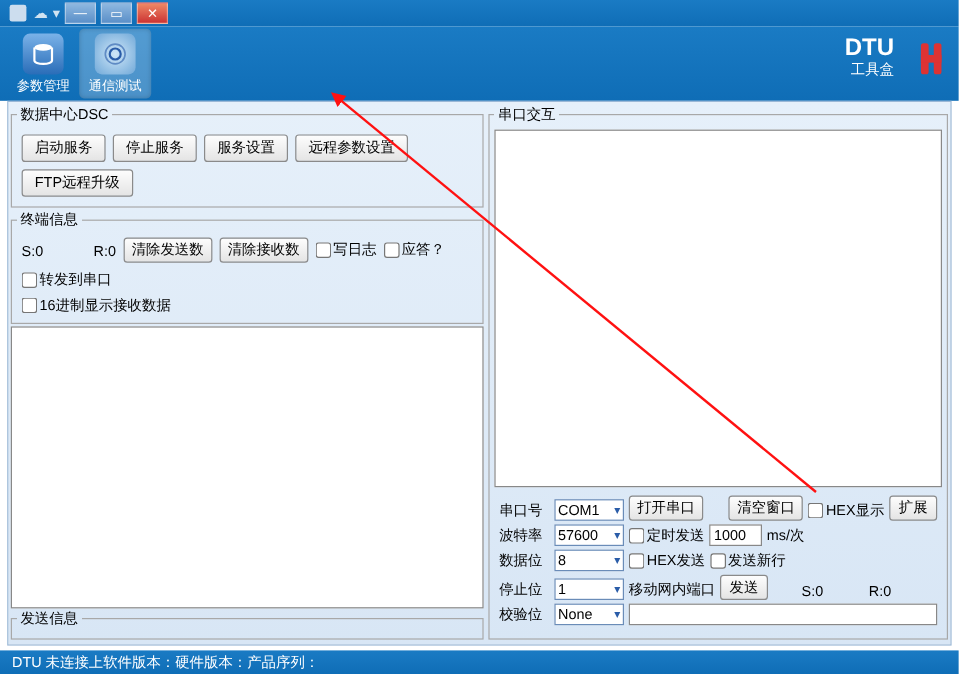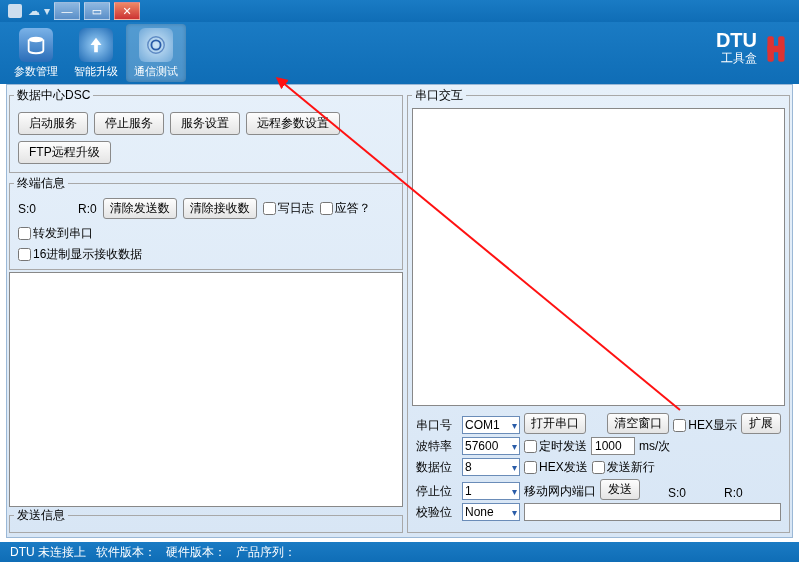--- a/index.html
+++ b/index.html
@@ -12,21 +12,21 @@
 .winbtn.min { background: linear-gradient(#8fb8e0,#5a8fc8); color:#fff; }
 .winbtn.max { background: linear-gradient(#8fb8e0,#5a8fc8); color:#fff; }
 .winbtn.close { background: linear-gradient(#e86,#c33); color:#fff; }
 .sysicon { width:14px; height:14px; display:inline-block; background:#cde; border-radius:2px; margin-right:6px;}
 
 .toolbar { height: 62px; background: linear-gradient(#1a7bc4, #0f6db6); display: flex; align-items: center; padding: 0 6px; position: relative; }
 .toolbtn { width: 60px; height: 58px; display: flex; flex-direction: column; align-items: center; justify-content: center; color: #fff; cursor: pointer; border-radius: 4px; }
 .toolbtn.active { background: rgba(255,255,255,0.25); box-shadow: inset 0 0 4px rgba(0,0,0,0.2); }
 .toolbtn .ticon { width: 34px; height: 34px; border-radius: 6px; margin-bottom: 2px; display:flex; align-items:center; justify-content:center; }
 .toolbtn .tlabel { font-size: 11px; }
-.brand { position: absolute; right: 12px; top: 8px; text-align: right; color: #fff; display:flex; align-items:center; gap:8px;}
+.brand { position: absolute; right: 12px; top: 8px; text-align: right; color: #fff; display:flex; align-items:center; gap:20px;}
 .brand .btxt { font-size: 20px; font-weight: bold; line-height:1; }
 .brand .bsub { font-size: 12px; }
 .brand .blogo { width:22px; height:30px; }
 
 .workspace { position: absolute; top: 84px; left: 6px; right: 6px; bottom: 24px; background: linear-gradient(#e6f0fa,#d8e6f5); border: 1px solid #9bb8d6; display: flex; }
 .leftpane { width: 398px; display: flex; flex-direction: column; padding: 2px; }
 .rightpane { flex: 1; display: flex; flex-direction: column; padding: 2px; }
 fieldset { border: 1px solid #a8a8a8; padding: 4px; margin: 0 0 2px 0; }
 legend { font-size: 12px; padding: 0 3px; }
 
@@ -44,21 +44,21 @@
 .chk input { margin: 0; }
 
 .bigtext { border: 1px solid #888; background: #fff; }
 .txtinput { border: 1px solid #888; background: #fff; padding: 1px 3px; height: 18px; font-size: 12px; }
 .combo { border: 1px solid #6a8cb8; background: #fff; padding: 1px 2px; height: 18px; font-size: 12px; display:flex; align-items:center; justify-content:space-between; min-width:50px; }
 .combo .cd { color:#2a5ca8; font-size:10px; margin-left:4px; }
 
 .serialgrid { padding: 4px; }
 .serialgrid .srow { display: flex; align-items: flex-end; margin-bottom: 3px; gap: 4px; }
 .serialgrid .slabel { width: 42px; text-align: left; }
-.statusbar { position: absolute; left: 0; right: 0; bottom: 0; height: 20px; background: linear-gradient(#1a7bc4,#0f6db6); color: #fff; font-size: 12px; display: flex; align-items: center; padding: 0 10px; gap: 10px; }
+.statusbar { position: absolute; left: 0; right: 0; bottom: 0; height: 20px; background: linear-gradient(#1a7bc4,#0f6db6); color: #fff; font-size: 12px; display: flex; align-items: center; padding: 0 10px; }
 .arrow { position: absolute; pointer-events: none; z-index: 100;}
 </style>
 </head>
 <body>
 
 <div class="titlebar">
   <span class="sysicon"></span>
   <div class="wincontrols">
     <span style="opacity:.8">☁</span>
     <span style="opacity:.8">▾</span>
@@ -70,28 +70,20 @@
 
 <div class="toolbar">
   <div class="toolbtn">
     <div class="ticon" style="background:linear-gradient(#7ab2e8,#2a6db8)">
         <svg width="22" height="22" viewBox="0 0 24 24">
           <ellipse cx="12" cy="6" rx="8" ry="3" fill="#fff"></ellipse>
           <path d="M4 6v12c0 1.7 3.6 3 8 3s8-1.3 8-3V6" fill="none" stroke="#fff" stroke-width="2"></path>
         </svg>
       </div>
     <span class="tlabel">参数管理</span>
-  </div>
-  <div class="toolbtn">
-    <div class="ticon" style="background:radial-gradient(#9cd0f8,#1f6ab4)">
-        <svg width="22" height="22" viewBox="0 0 24 24">
-          <path d="M12 4l6 8h-4v8h-4v-8H6z" fill="#fff"></path>
-        </svg>
-      </div>
-    <span class="tlabel">智能升级</span>
   </div>
   <div class="toolbtn active">
     <div class="ticon" style="background:radial-gradient(#cfe6f8,#6fa8d8)">
         <svg width="22" height="22" viewBox="0 0 24 24">
           <circle cx="12" cy="12" r="5" fill="none" stroke="#2a5ca8" stroke-width="2"></circle>
           <circle cx="12" cy="12" r="9" fill="none" stroke="#2a5ca8" stroke-width="1.5" opacity=".6"></circle>
         </svg>
       </div>
     <span class="tlabel">通信测试</span>
   </div>

